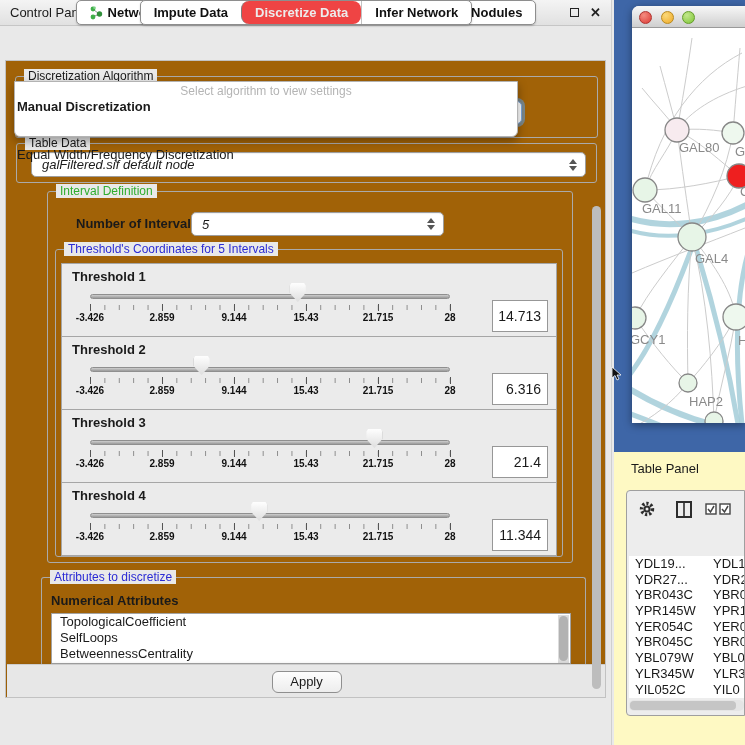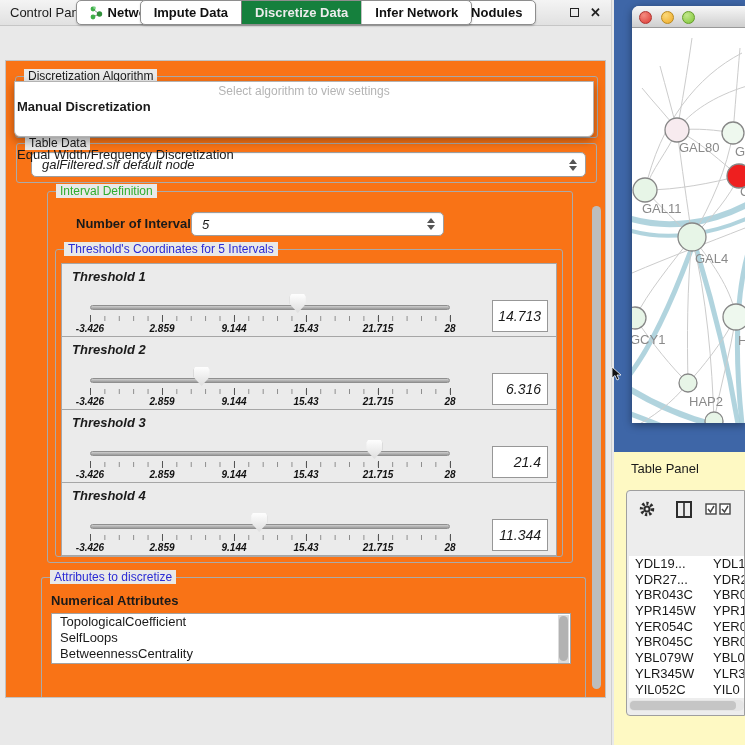--- a/index.html
+++ b/index.html
@@ -17,49 +17,49 @@
   #float-btn .sq { display:inline-block; width:9px; height:9px; border:1.5px solid #222; margin-top:1px; }
   #close-btn { right:9px; font-weight:900; }
 
   
   .tabrow { position:absolute; left:0; width:612px; display:flex; justify-content:center; }
   #top-tab-bar { top:31px; }
   #bottom-tab-bar { top:705px; }
   .segmented { display:inline-flex; border:1px solid #8e8e8e; border-radius:5px; overflow:hidden; background:#fff; box-shadow:0 1px 2px rgba(0,0,0,.18); }
   .segment { padding:4px 13px; font-size:13px; font-weight:700; color:#111; border-left:1px solid #c2c2c2; display:flex; align-items:center; gap:5px; white-space:nowrap; cursor:default; }
   .segment:first-child { border-left:none; }
-  .segment.selected { background:#15803d; color:#ececec; border-left-color:#7d7d7d; }
+  .segment.selected { background:#ef4444; color:#ececec; border-left-color:#7d7d7d;border-radius:8px; }
 
   
   #content { position:absolute; left:5px; top:60px; width:601px; height:638px;
-             border:1px solid #c2c2c2; background:#f97316; overflow:hidden; }
+             border:1px solid #c2c2c2; background:#a16207; overflow:hidden; }
   .group { position:absolute; border:1px solid #aaa; border-radius:3px; }
   .group-label { position:absolute; top:-8px; left:8px; background:#e9e9e9; padding:0 4px; font-size:12px; white-space:nowrap; }
   .lab-green { color:#2fae2f; }
   .lab-blue  { color:#2b2bd4; }
 
   .combo { position:absolute; background:#fff; border:1px solid #9d9d9d; border-radius:5px;
            font-size:13px; box-shadow:inset 0 1px 1px rgba(0,0,0,.06);font-style:italic; }
   .combo .val { position:absolute; left:10px; top:0; line-height:23px; }
   .stepper { position:absolute; right:7px; top:50%; transform:translateY(-50%); width:9px; height:14px; }
   .stepper .up   { position:absolute; left:0; top:1px;  width:0; height:0; border-left:4.5px solid transparent; border-right:4.5px solid transparent; border-bottom:5px solid #555; }
   .stepper .down { position:absolute; left:0; bottom:1px; width:0; height:0; border-left:4.5px solid transparent; border-right:4.5px solid transparent; border-top:5px solid #555; }
 
   
-  #algo-popup { position:absolute; left:8px; top:20px; width:580px; height:56px; background:#fff;
+  #algo-popup { position:absolute; left:8px; top:20px; width:504px; height:56px; background:#fff;
                 border:1px solid #b3b3b3; border-radius:0 0 6px 6px; box-shadow:0 4px 10px rgba(0,0,0,.35); z-index:60; }
   #algo-hint { position:absolute; top:2px; left:0; width:100%; text-align:center; font-size:12px; color:#b4b4b4; }
   .algo-item { position:absolute; left:2px; font-size:13px; white-space:nowrap; }
   #focused-combo { position:absolute; left:450px; top:40px; width:66px; height:23px; background:#fff;
                    border:1px solid #7aa4d9; border-radius:5px; box-shadow:0 0 0 3px rgba(97,160,226,.6); z-index:10; }
 
   
-  .thr-panel { position:absolute; left:55px; width:496px; height:74px; background:#ebebeb; border:1px solid #a6a6a6;font-style:italic; }
+  .thr-panel { position:absolute; left:55px; width:496px; height:74px; background:#ebebeb; border:1px solid #a6a6a6; }
   .thr-label { position:absolute; left:10px; top:5px; font-size:13px; font-weight:700; }
-  .thr-slider { position:absolute; left:28px; right:106px; top:30px; height:40px; }
+  .thr-slider { position:absolute; left:28px; right:106px; top:19px; height:40px; }
   .track { position:absolute; left:0; right:0; top:11px; height:5px; border-radius:3px;
            background:linear-gradient(#cfcfcf,#9a9a9a); border:1px solid #8f8f8f; }
   .thumb { position:absolute; top:0; width:16px; height:19px; transform:translateX(-50%);
            background:linear-gradient(#fefefe,#dedede);
            clip-path:polygon(10% 0,90% 0,100% 14%,100% 52%,50% 100%,0 52%,0 14%);
            filter:drop-shadow(0 0 1px #777); }
   .ticks { position:absolute; left:0; right:0; top:22px; height:5px;
            background-image:linear-gradient(90deg,#8a8a8a 1px,transparent 1px); background-size:4% 100%; }
   .majtick { position:absolute; top:21px; width:1px; height:7px; background:#555; }
   .ticklab { position:absolute; top:29px; transform:translateX(-50%); font-size:10px; font-weight:700; color:#111; white-space:nowrap; }
@@ -292,20 +292,23 @@
       <div id="attr-items">
           <div class="attr-item">TopologicalCoefficient</div>
           <div class="attr-item">SelfLoops</div>
           <div class="attr-item">BetweennessCentrality</div>
         </div>
       <div id="attr-scroll">
           <div id="attr-thumb"></div>
         </div>
     </div>
 
+    <div id="cp-footer">
+      <div id="apply-btn">Apply</div>
+    </div>
 
     <div id="cp-scrollbar">
         <div id="cp-scroll-thumb"></div>
       </div>
   </div>
 
   <div class="tabrow" id="bottom-tab-bar-wrap">
     <div class="segmented" id="bottom-tab-bar">
         <div class="segment">
           <span>Impute Data</span>

